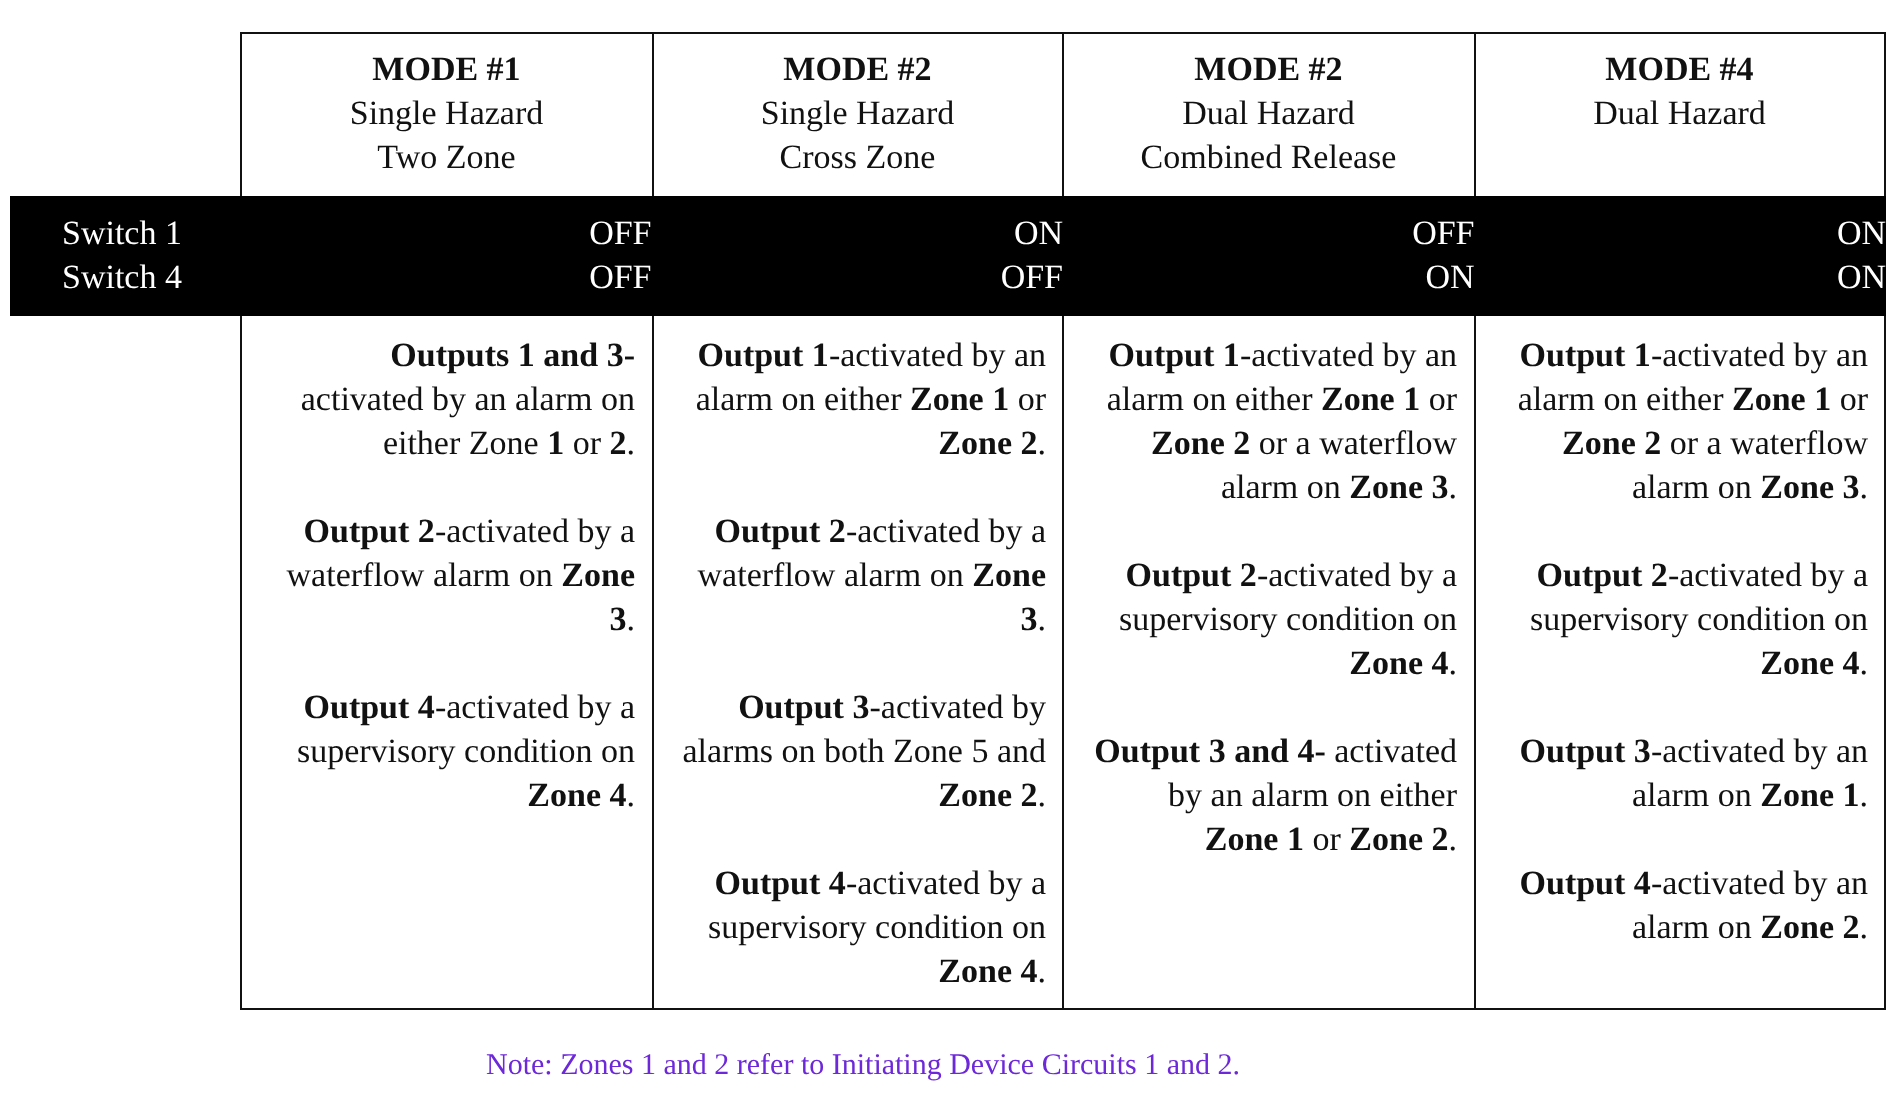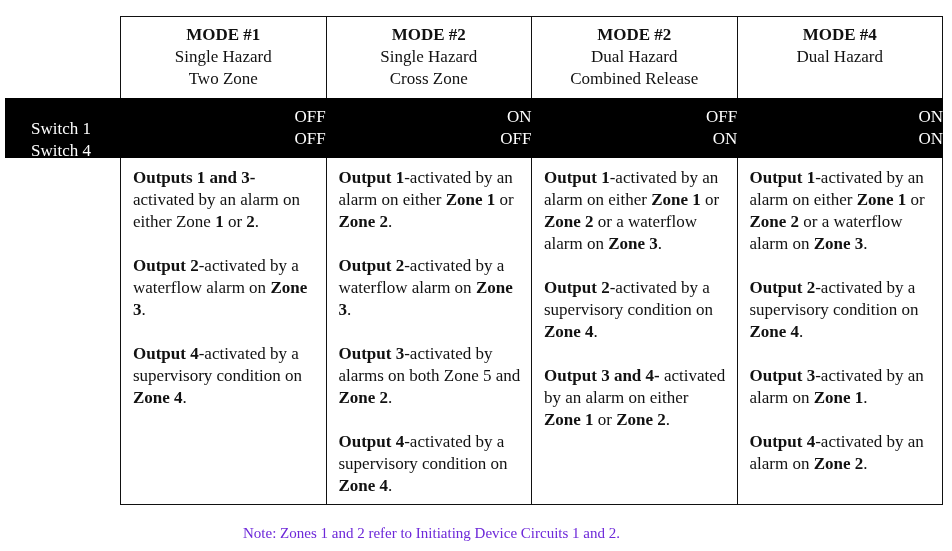--- a/index.html
+++ b/index.html
@@ -56,21 +56,21 @@
     width: 938px;
     height: 60px;
     background: #000000;
     color: #ffffff;
     display: flex;
     font-size: 17px;
     line-height: 22px;
   }
   .switch-labels {
     width: 115px;
-    padding-top: 20px;
+    padding-top: 8px;
     padding-left: 26px;
     box-sizing: border-box;
   }
   .switch-labels span { display: block; }
   .switch-col {
     flex: 1 1 0;
     text-align: right;
     padding-top: 8px;
     box-sizing: border-box;
   }
@@ -79,20 +79,21 @@
   .body-row {
     position: absolute;
     left: 120px;
     top: 158px;
     width: 823px;
     height: 347px;
     display: flex;
     border-bottom: 1.5px solid #111;
     border-right: 1.5px solid #111;
     box-sizing: border-box;
+    text-align: right;
   }
   .body-cell {
     flex: 1 1 0;
     border-left: 1.5px solid #111;
     padding: 9px 8px 0 12px;
     box-sizing: border-box;
     font-size: 17px;
     line-height: 22px;
   }
   .para {

